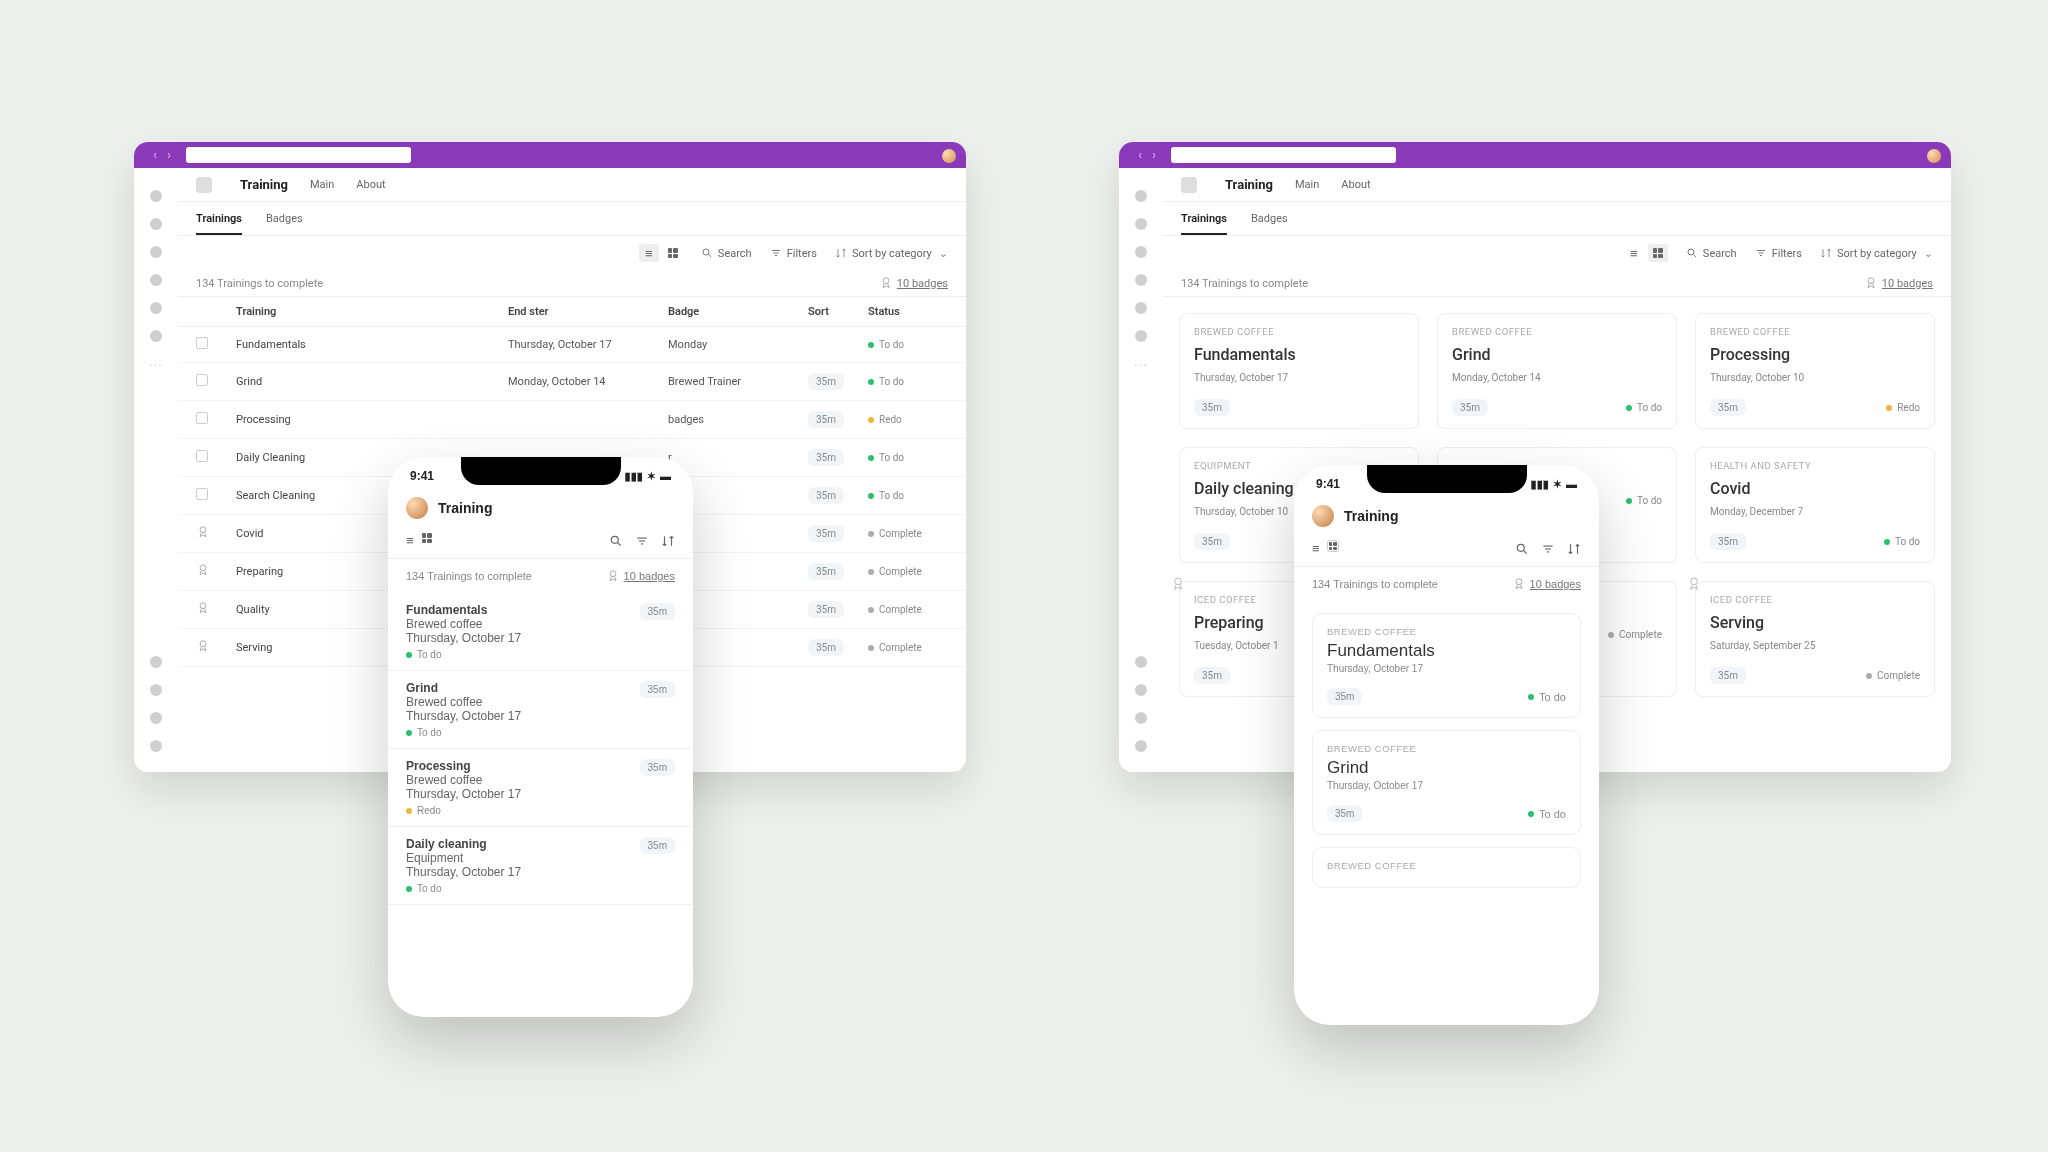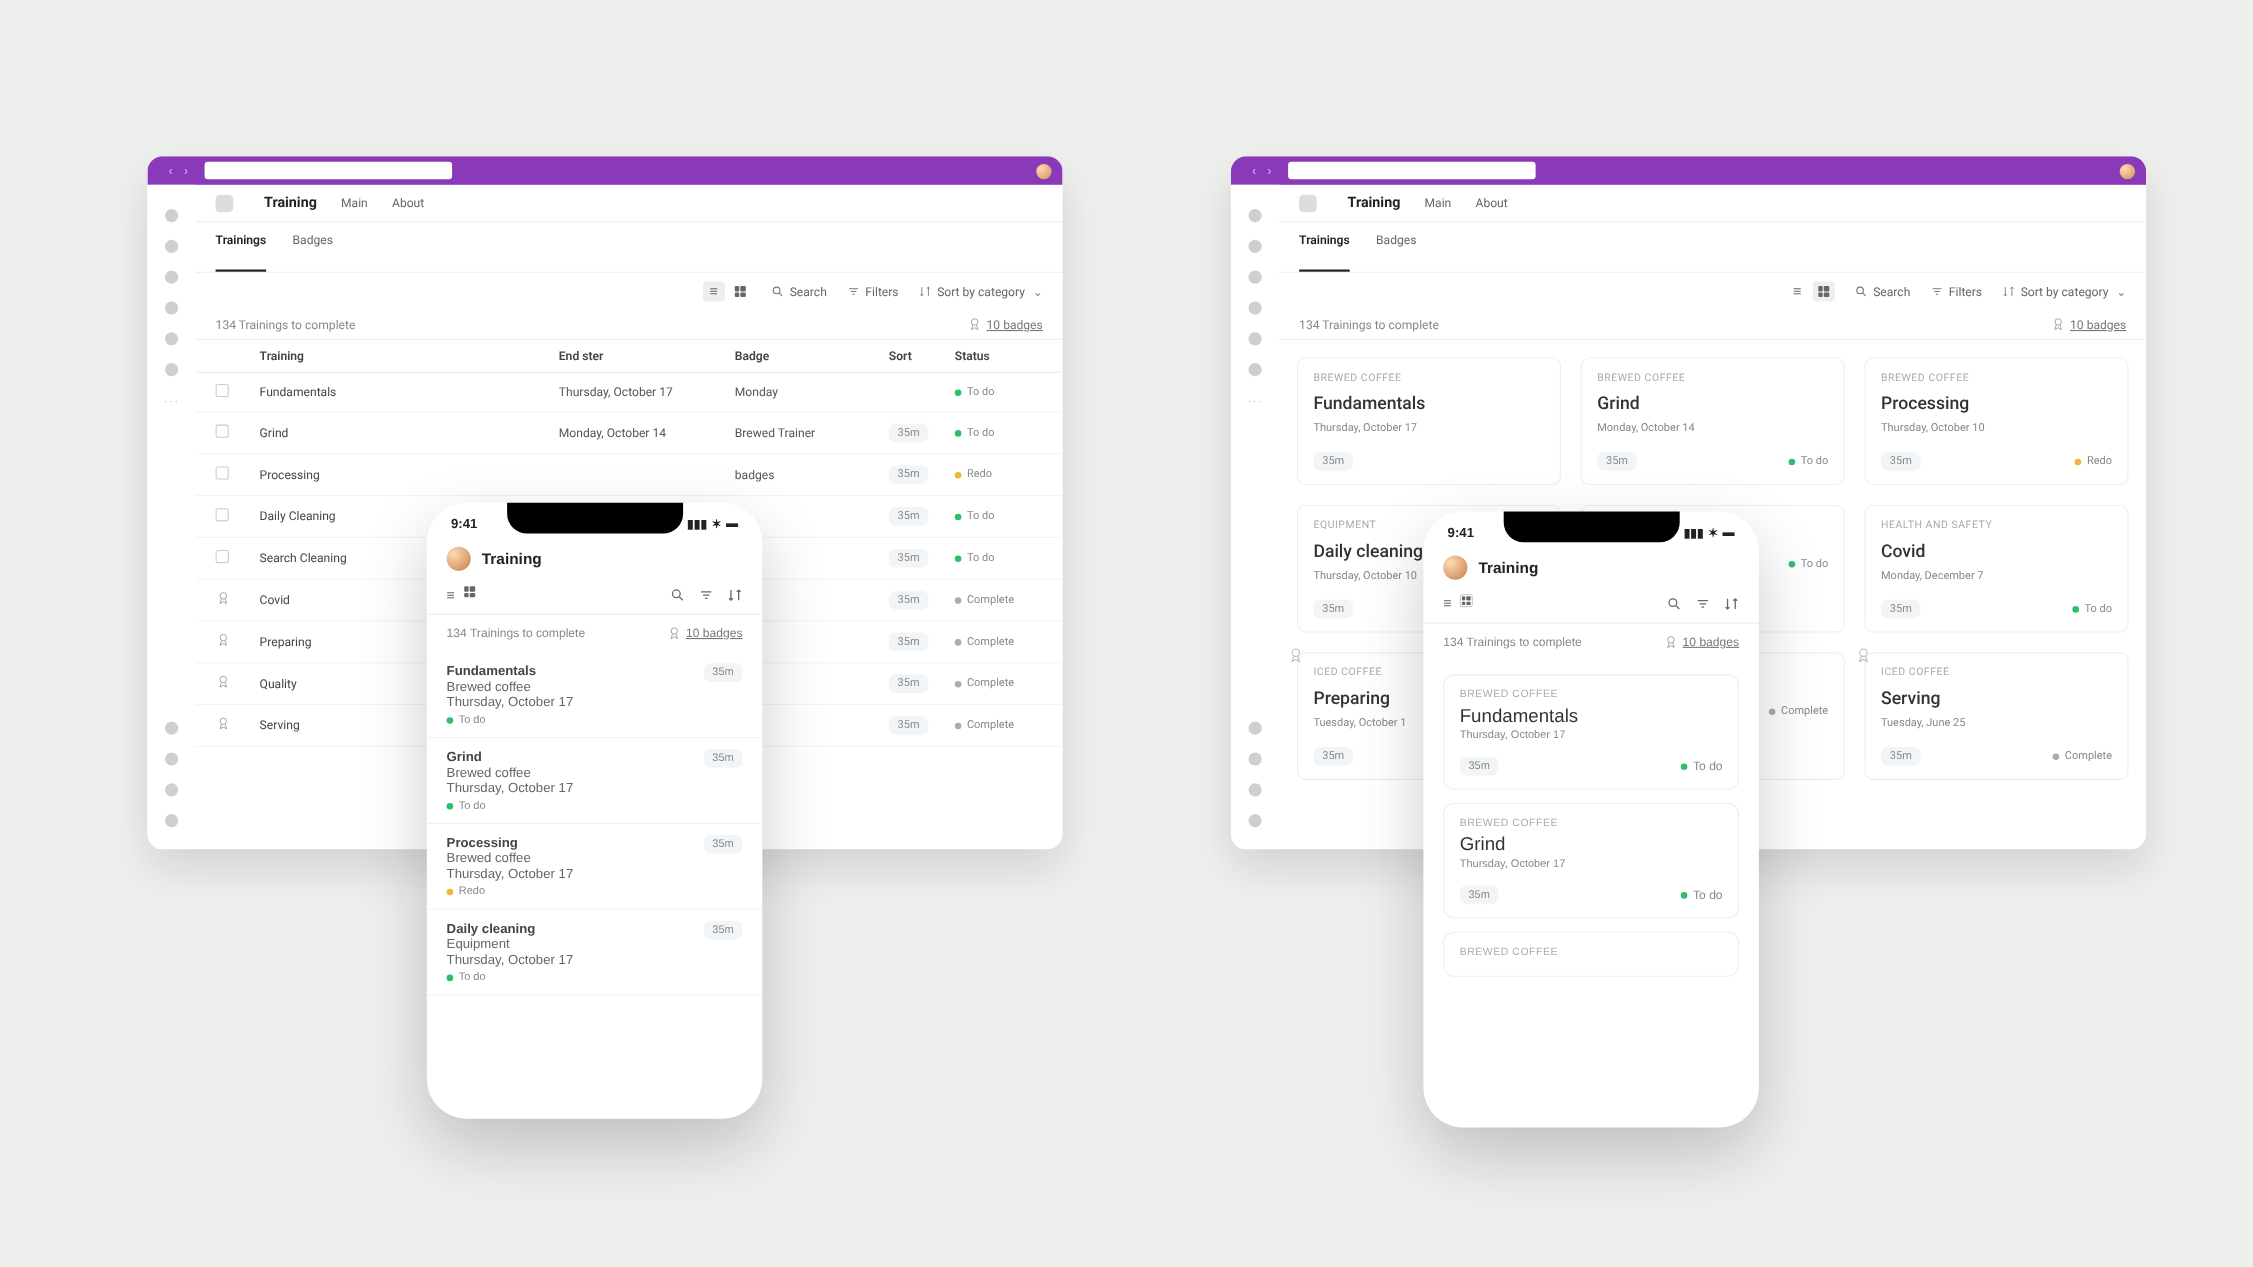--- a/index.html
+++ b/index.html
@@ -99,21 +99,21 @@
 .app-header .title {
   font-weight: 700; font-size: 13px; color:#222;
 }
 .app-header .sub { color:#666; font-size:11px; }
 
 .subtabs {
   display: flex; gap: 24px; padding: 10px 18px 0 18px;
   font-size: 11px; color:#666;
   border-bottom: 1px solid #eee;
 }
-.subtab { padding-bottom: 20px; text-align: center; }
+.subtab { padding-bottom: 8px; text-align: center; }
 .subtab.active { color:#222; font-weight:600; border-bottom:2px solid #222; }
 
 .toolbar {
   display:flex; align-items:center; justify-content:flex-end;
   gap: 18px;
   padding: 8px 18px;
   font-size: 11px;
   color:#666;
 }
 .view-toggle {
@@ -647,21 +647,21 @@
               </span>
       </div>
     </div>
     <div class="card">
       <div class="corner-badge"><svg viewBox="0 0 24 24">
                 <circle cx="12" cy="8" r="5"></circle>
                 <path d="M9 13l-2 7 5-3 5 3-2-7"></path>
               </svg></div>
       <div class="cat">Iced Coffee</div>
       <div class="ttl">Serving</div>
-      <div class="date">Tuesday, June 25</div>
+      <div class="date">Saturday, September 25</div>
       <div class="foot">
         <span class="pill">35m</span>
         <span style="display:flex;gap:5px;align-items:center">
                 <span class="dot grey"></span>
                 <span>Complete</span>
               </span>
       </div>
     </div>
         </div>
     </div>

